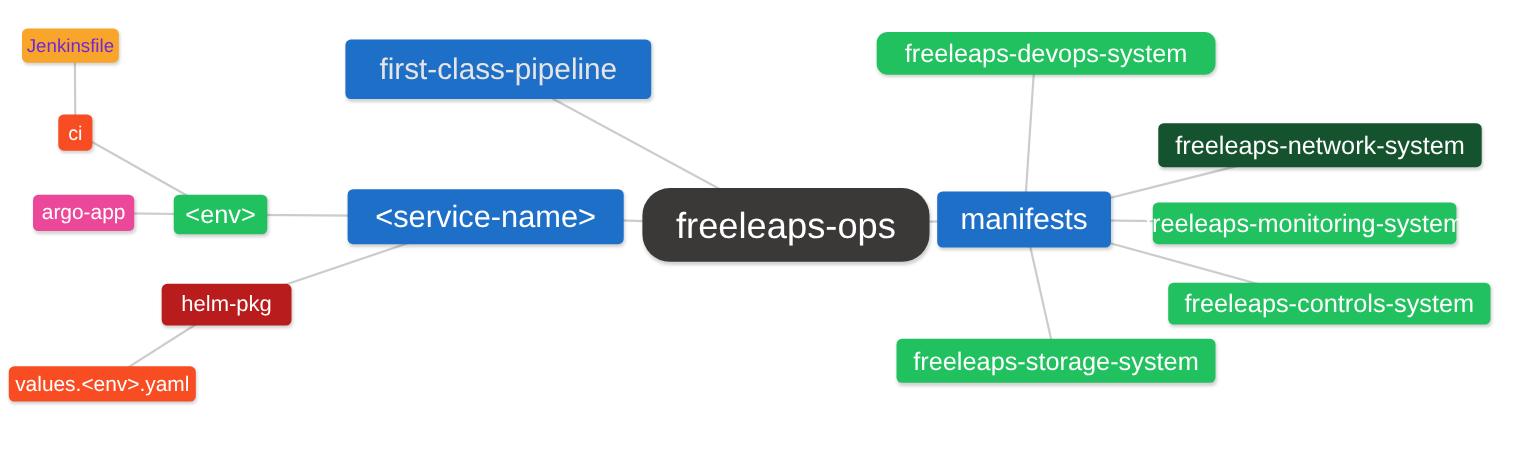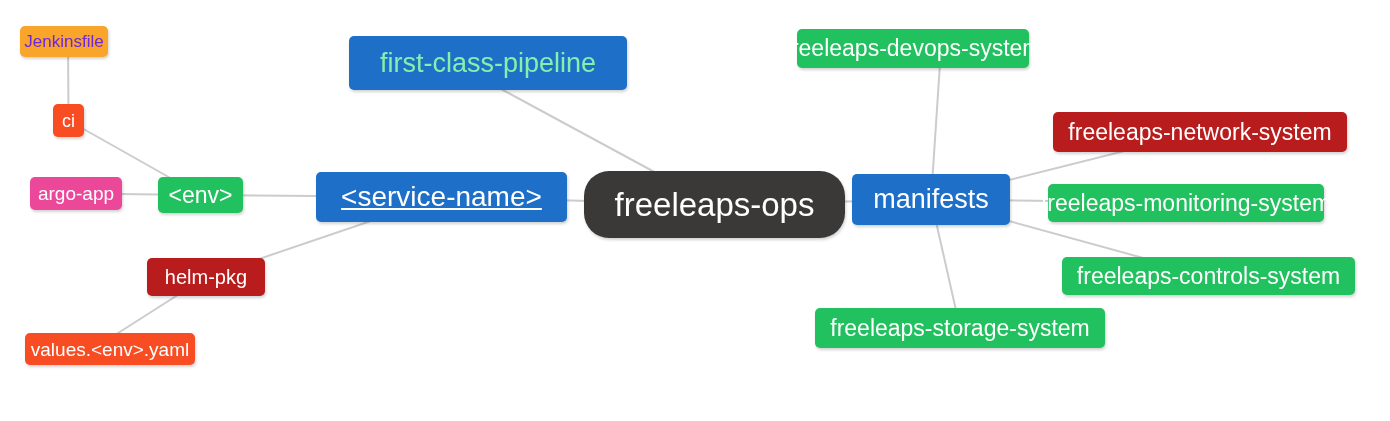--- a/index.html
+++ b/index.html
@@ -57,24 +57,24 @@
       <line x1="931" y1="199.5" x2="1211.5" y2="203" stroke="#cccccc" stroke-width="2"></line>
       <line x1="931" y1="199.5" x2="1208.5" y2="276" stroke="#cccccc" stroke-width="2"></line>
       <line x1="931" y1="199.5" x2="960" y2="328" stroke="#cccccc" stroke-width="2"></line>
     </svg>
   <div id="node-layer">
       <div class="node" style="left: 20px; top: 26px; width: 88px; height: 31px; font-size: 17px; background: rgb(249, 164, 43); color: #6d28d9;">Jenkinsfile</div>
       <div class="node" style="left: 53px; top: 104px; width: 31px; height: 33px; font-size: 18px; background: rgb(248, 76, 34); color: rgb(255, 255, 255);">ci</div>
       <div class="node" style="left: 30px; top: 177px; width: 92px; height: 33px; font-size: 19px; background: #ec4899; color: rgb(255, 255, 255);">argo-app</div>
       <div class="node" style="left: 158px; top: 177px; width: 85px; height: 36px; font-size: 23px; background: rgb(34, 193, 95); color: rgb(255, 255, 255);">&lt;env&gt;</div>
       <div class="node" style="left: 147px; top: 258px; width: 118px; height: 38px; font-size: 20px; background: #b91c1c; color: rgb(255, 255, 255);">helm-pkg</div>
-      <div class="node" style="left: 8px; top: 333px; width: 170px; height: 32px; font-size: 19px; background: rgb(248, 76, 34); color: rgb(255, 255, 255); margin-left: 17px;">values.&lt;env&gt;.yaml</div>
-      <div class="node" style="left: 314px; top: 36px; width: 278px; height: 54px; font-size: 27px; background: rgb(30, 111, 199); color: #86efac; margin-left: 35px;">first-class-pipeline</div>
-      <div class="node" style="left: 316px; top: 172px; width: 251px; height: 50px; font-size: 28px; background: rgb(30, 111, 199); color: rgb(255, 255, 255); text-decoration: underline;">&lt;service-name&gt;</div>
+      <div class="node" style="left: 8px; top: 333px; width: 170px; height: 32px; font-size: 19px; background: rgb(248, 76, 34); color: rgb(255, 255, 255);">values.&lt;env&gt;.yaml</div>
+      <div class="node" style="left: 314px; top: 36px; width: 278px; height: 54px; font-size: 27px; background: rgb(30, 111, 199); color: #e5e5e5;">first-class-pipeline</div>
+      <div class="node" style="left: 316px; top: 172px; width: 251px; height: 50px; font-size: 28px; background: rgb(30, 111, 199); color: rgb(255, 255, 255);">&lt;service-name&gt;</div>
       <div class="node" style="left: 584px; top: 171px; width: 261px; height: 67px; font-size: 33px; background: rgb(59, 56, 56); color: rgb(255, 255, 255); border-radius: 25px;">freeleaps-ops</div>
       <div class="node" style="left: 852px; top: 174px; width: 158px; height: 51px; font-size: 27px; background: rgb(30, 111, 199); color: rgb(255, 255, 255);">manifests</div>
-      <div class="node" style="left: 797px; top: 29px; width: 232px; height: 39px; font-size: 23px; background: rgb(34, 193, 95); color: rgb(255, 255, 255);">freeleaps-devops-system</div>
-      <div class="node" style="left: 1053px; top: 112px; width: 294px; height: 40px; font-size: 23px; background: #b91c1c; color: rgb(255, 255, 255);">freeleaps-network-system</div>
+      <div class="node" style="left: 797px; top: 29px; width: 308px; height: 39px; font-size: 23px; background: rgb(34, 193, 95); color: rgb(255, 255, 255); border-radius: 10px;">freeleaps-devops-system</div>
+      <div class="node" style="left: 1053px; top: 112px; width: 294px; height: 40px; font-size: 23px; background: #14532d; color: rgb(255, 255, 255);">freeleaps-network-system</div>
       <div class="node" style="left: 1048px; top: 184px; width: 276px; height: 38px; font-size: 23px; background: rgb(34, 193, 95); color: rgb(255, 255, 255);">freeleaps-monitoring-system</div>
       <div class="node" style="left: 1062px; top: 257px; width: 293px; height: 38px; font-size: 23px; background: rgb(34, 193, 95); color: rgb(255, 255, 255);">freeleaps-controls-system</div>
       <div class="node" style="left: 815px; top: 308px; width: 290px; height: 40px; font-size: 23px; background: rgb(34, 193, 95); color: rgb(255, 255, 255); text-align: right;">freeleaps-storage-system</div>
     </div>
 </div>
 
 </body></html>

